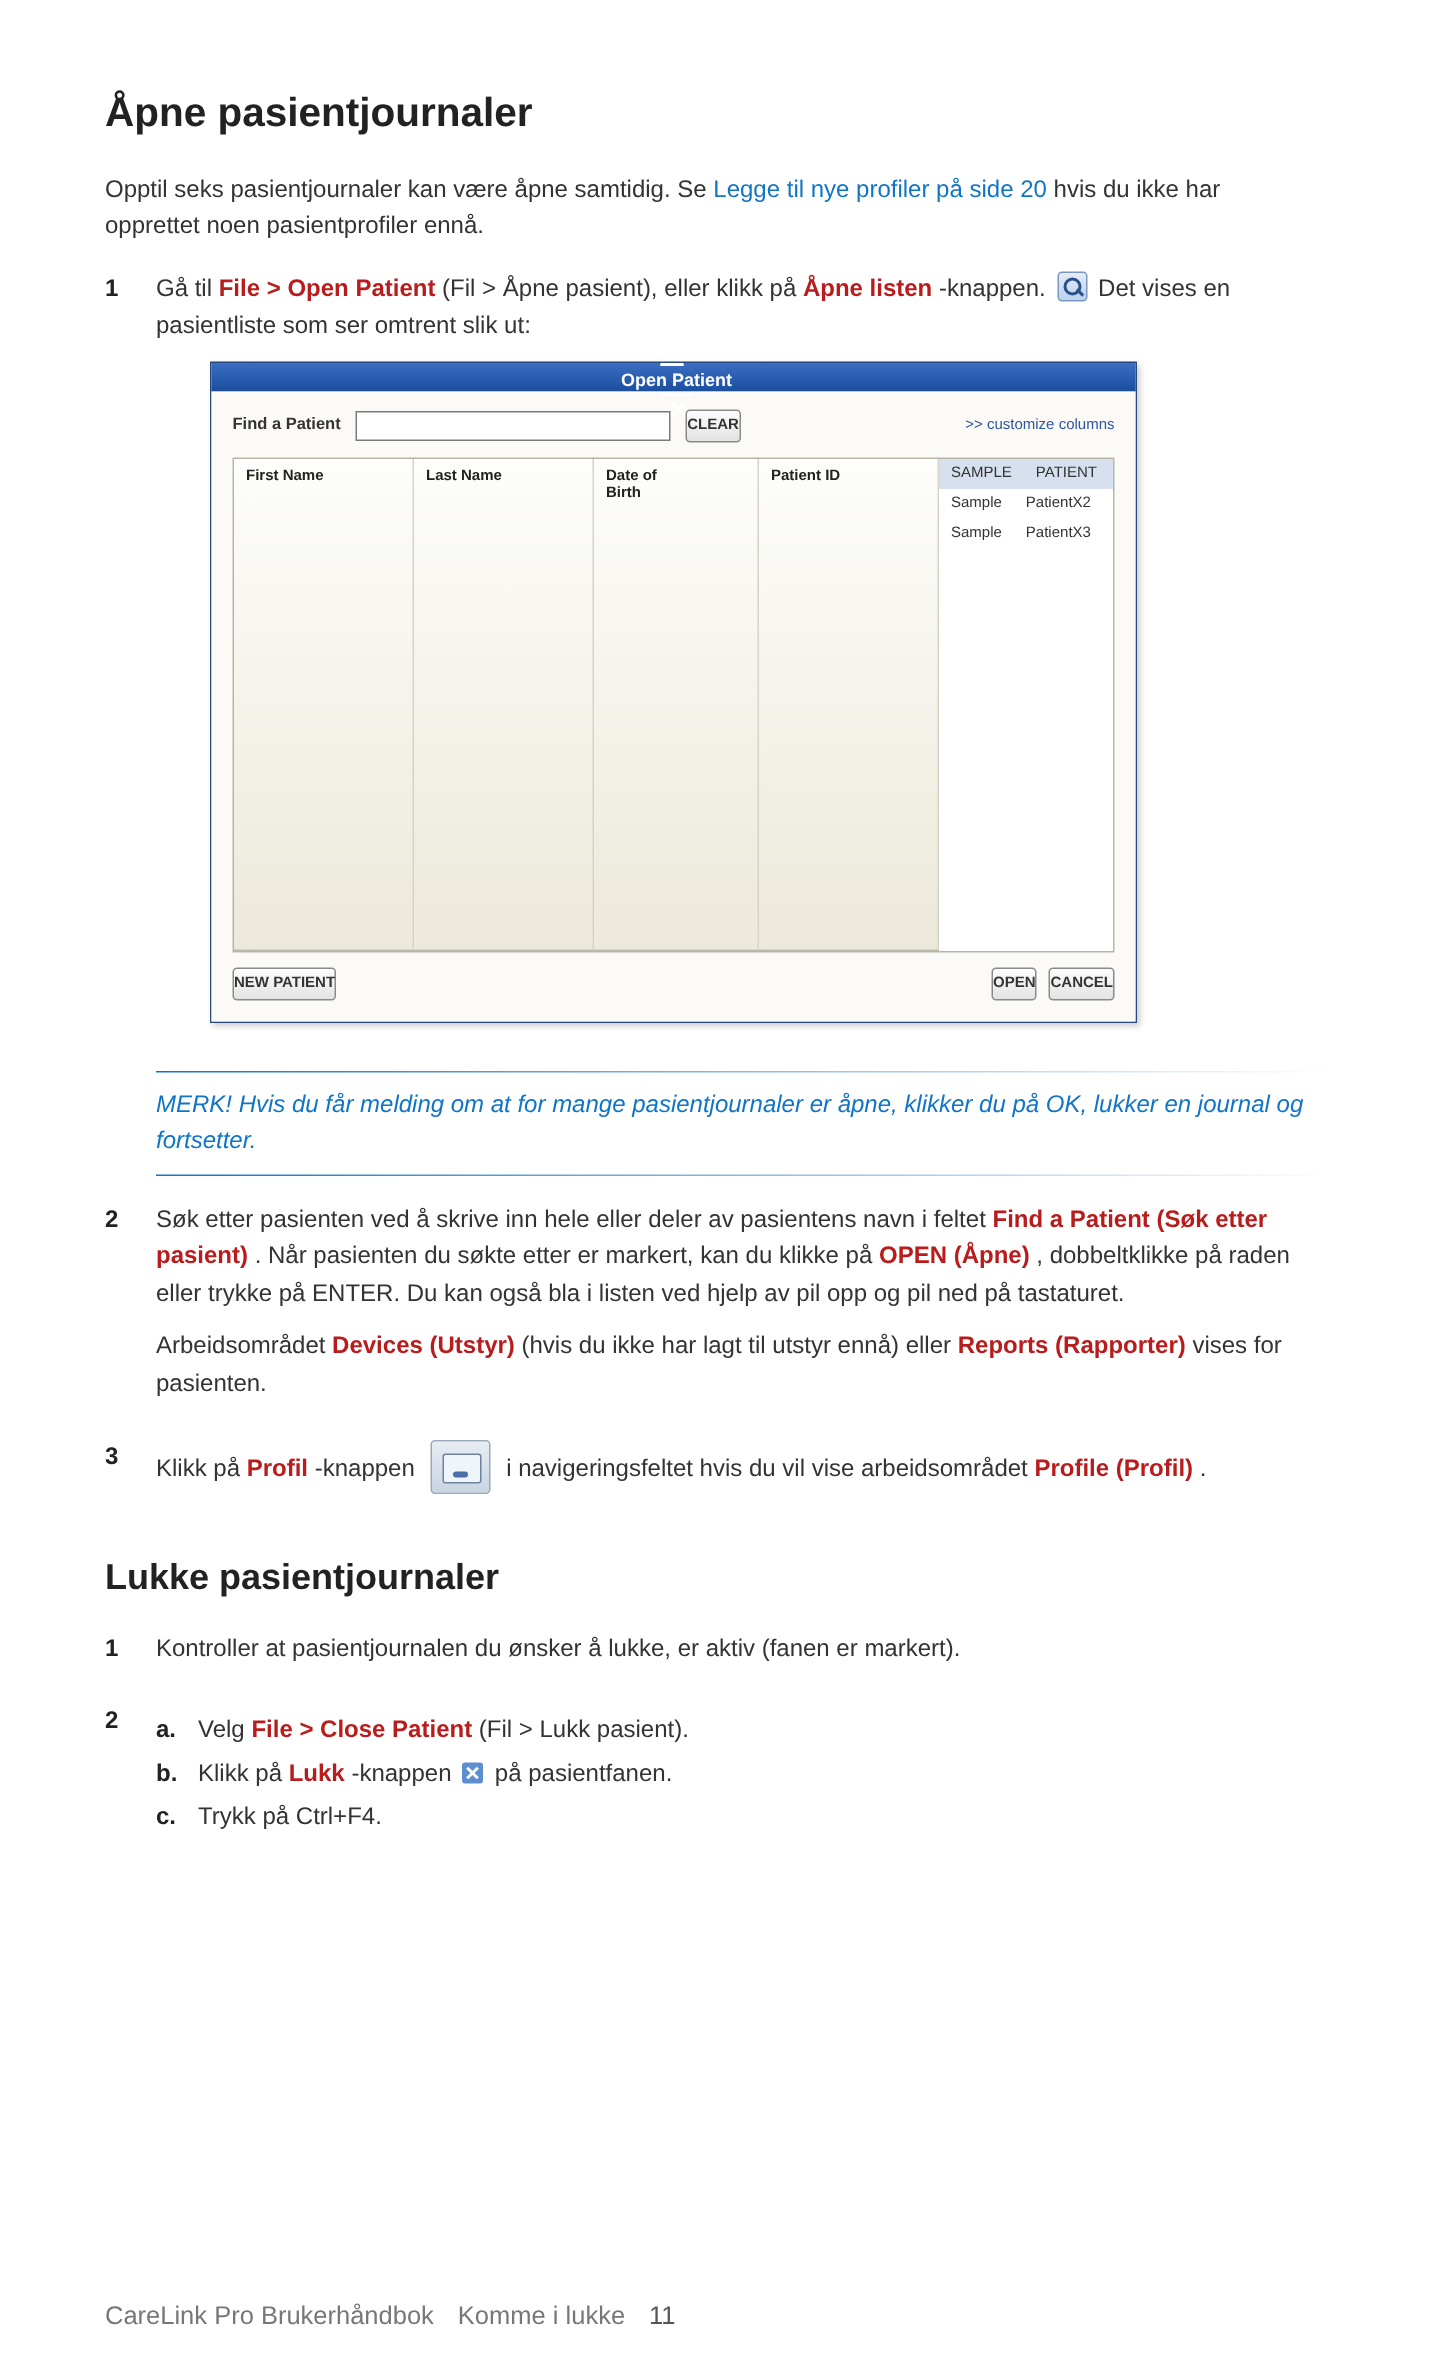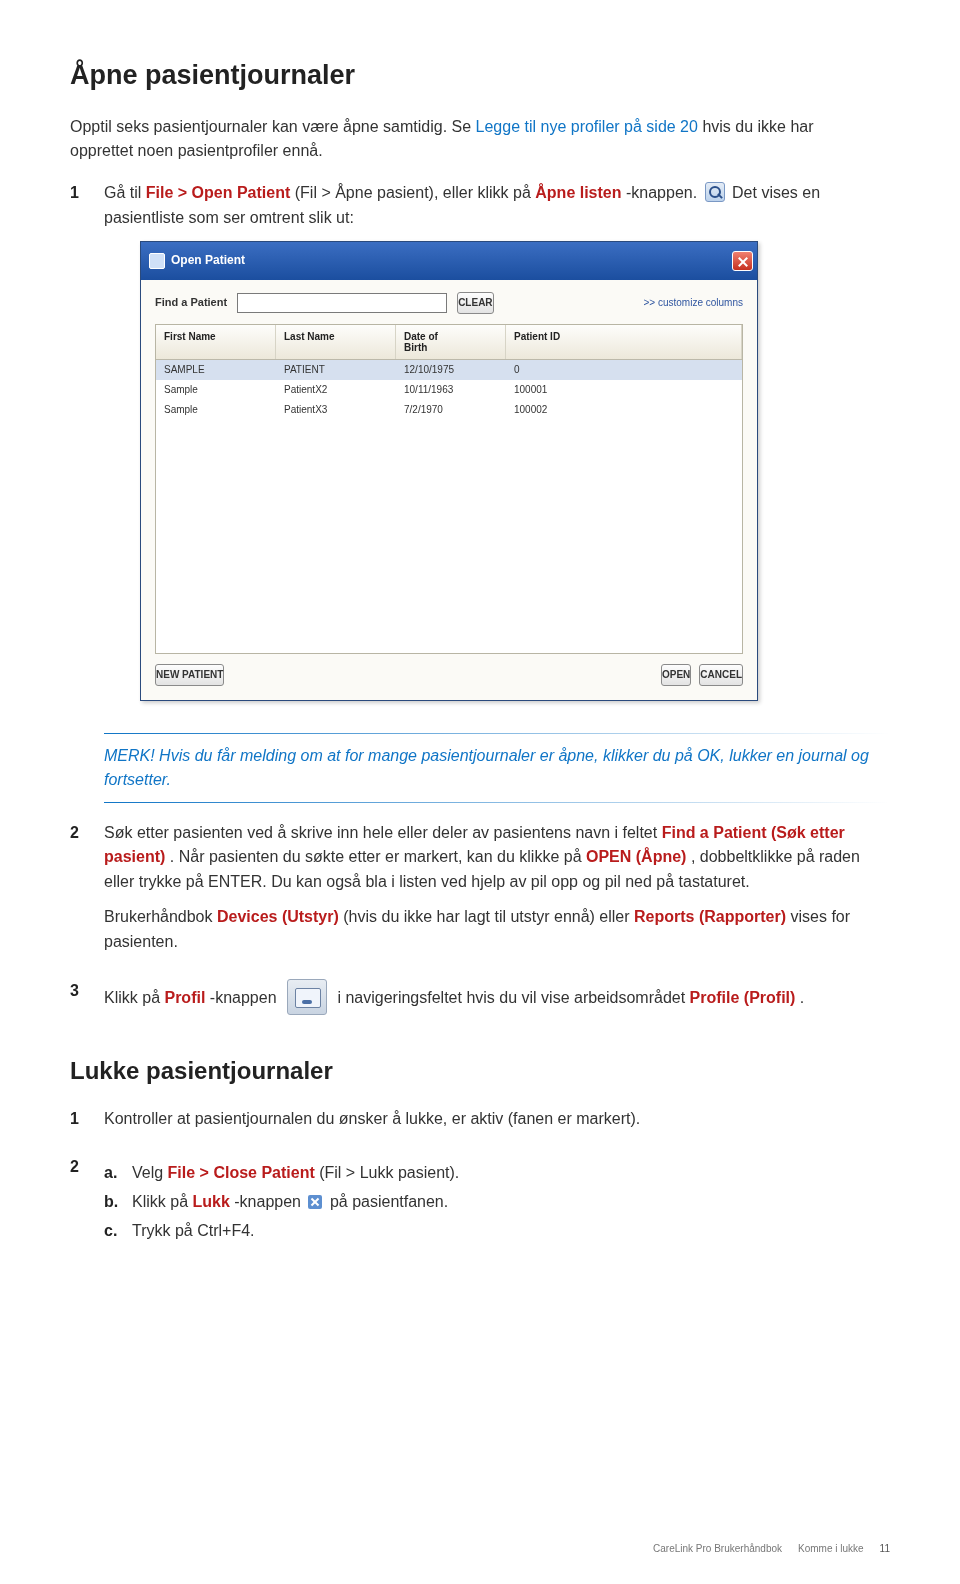--- a/index.html
+++ b/index.html
@@ -67,23 +67,23 @@
   .note-block { margin: 18px 0 18px 34px; }
   .note-rule { height: 1px; background: linear-gradient(to right, #1075c6, rgba(16,117,198,0)); margin: 4px 0; }
   .note-text { color: #1075c6; font-style: italic; font-size: 16px; line-height: 1.5; padding: 6px 0; }
   
   .dialog {
     width: 618px; margin: 8px 0 14px 36px; border: 1px solid #2a4a7d;
     font-family: Tahoma, Arial, sans-serif; background: #ece9d8;
     box-shadow: 2px 2px 4px rgba(0,0,0,0.2);
   }
   .titlebar {
-    height: 38px; background: linear-gradient(#3b6ec2,#1b4e9f);
+    height: 19px; background: linear-gradient(#3b6ec2,#1b4e9f);
     color: #fff; display: flex; align-items: center; padding: 0 4px 0 8px;
-    font-size: 12px; font-weight: 700;
+    font-size: 12px; font-weight: 700; flex-direction: column;
   }
   .titlebar .ticon {
     width: 16px; height: 16px; background: #cfe0f7; border: 1px solid #fff; border-radius: 2px; margin-right: 6px;
     position: relative;
   }
   .titlebar .tspace { flex: 1; }
   .titlebar .closebtn {
     width: 21px; height: 20px; background: linear-gradient(#f08070,#c63020);
     border: 1px solid #fff; border-radius: 3px; position: relative;
   }
@@ -98,35 +98,35 @@
   .findrow label { font-weight: 700; font-size: 11px; }
   .findrow input {
     width: 210px; height: 20px; border: 1px solid #7a7a7a; background: #fff; font-size: 11px; padding: 0 4px;
   }
   .btnsm {
     height: 22px; padding: 0 0; font-size: 10px; font-weight: 700;
     background: linear-gradient(#fdfdfd,#e3e3e3); border: 1px solid #8a8a8a; border-radius: 3px;
     display: inline-flex; align-items: center; cursor: pointer;
   }
   .custlink { margin-left: auto; color: #3056a0; font-size: 10px; cursor: pointer; }
-  .table-wrap { border: 1px solid #b8b5a4; margin-top: 10px; background: #fff; height: 330px; display:flex; flex-direction:column; }
+  .table-wrap { border: 1px solid #b8b5a4; margin-top: 10px; background: #fff; height: 330px; display:flex; flex-direction:row; }
   .thead { display: flex; background: linear-gradient(#fdfdfb,#ece8da); border-bottom: 1px solid #bcb9aa; }
   .th { font-size: 10px; font-weight: 700; padding: 6px 8px; border-right: 1px solid #d7d4c6; color: #222; line-height: 1.1; }
   .c1 { width: 120px; } .c2 { width: 120px; } .c3 { width: 110px; } .c4 { width: 120px; flex:1; }
   .tbody { flex: 1; overflow: hidden; }
   .trow { display: flex; font-size: 10px; height: 20px; align-items: center; color: #333; }
   .trow.sel { background: #d6e0ef; }
   .td { padding: 0 8px; }
   .dlg-footer { display: flex; padding: 10px 0 2px 0; gap: 8px; }
   .dlg-footer .spacer { flex: 1; }
   
   .page-footer {
     position: absolute; bottom: 30px; right: 70px; left: 70px;
-    display: flex; justify-content: flex-end; align-items: center; gap: 16px;
-    font-size: 10px; color: #777;
+    display: flex; justify-content: flex-start; align-items: center; gap: 16px;
+    font-size: 17px; color: #777;
   }
   .page-footer .pgnum { color: #555; font-weight: 400; }
 </style>
 </head>
 <body>
 
 <h1 class="h1">Åpne pasientjournaler</h1>
 
 <p class="intro">
   <span>Opptil seks pasientjournaler kan være åpne samtidig. Se </span>
@@ -214,21 +214,21 @@
     <div class="step-num">2</div>
     <div class="step-body">
       <p>
         <span>Søk etter pasienten ved å skrive inn hele eller deler av pasientens navn i feltet </span>
         <span class="bold">Find a Patient (Søk etter pasient)</span>
         <span>. Når pasienten du søkte etter er markert, kan du klikke på </span>
         <span class="bold">OPEN (Åpne)</span>
         <span>, dobbeltklikke på raden eller trykke på ENTER. Du kan også bla i listen ved hjelp av pil opp og pil ned på tastaturet.</span>
       </p>
       <p>
-        <span>Brukerhåndbok </span>
+        <span>Arbeidsområdet </span>
         <span class="bold">Devices (Utstyr)</span>
         <span> (hvis du ikke har lagt til utstyr ennå) eller </span>
         <span class="bold">Reports (Rapporter)</span>
         <span> vises for pasienten.</span>
       </p>
     </div>
   </div>
 
   <div class="step">
     <div class="step-num">3</div>

